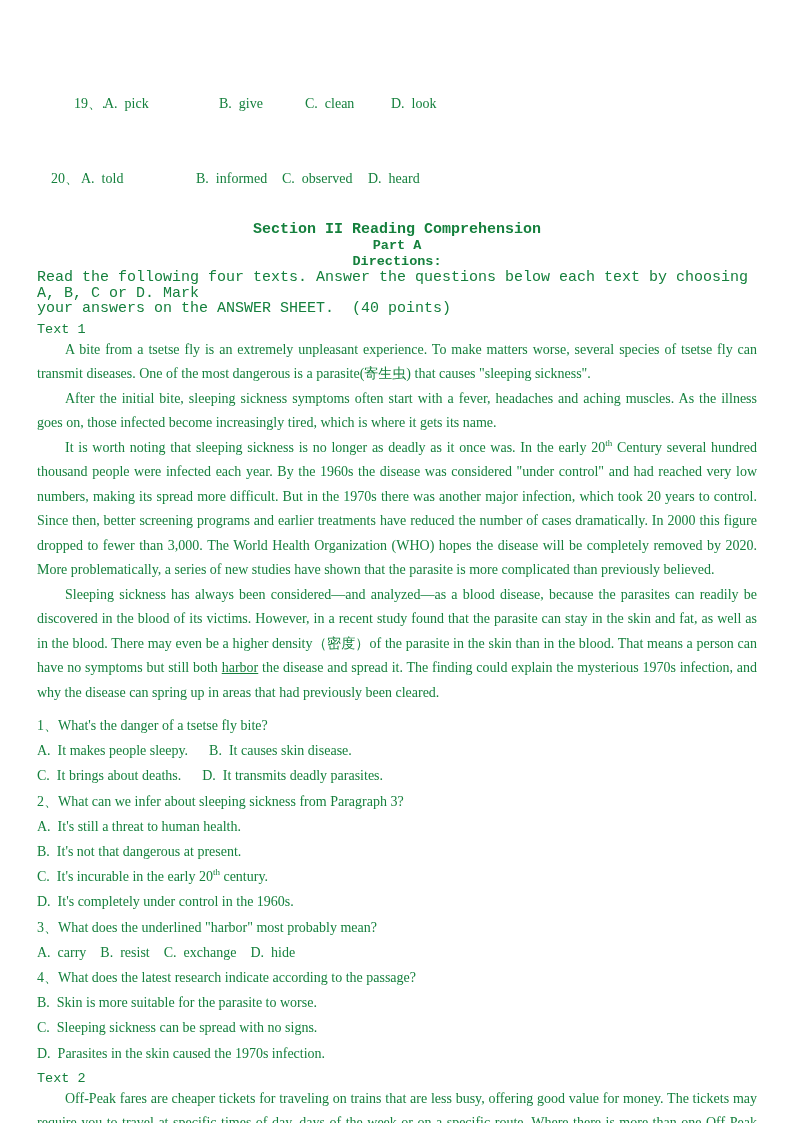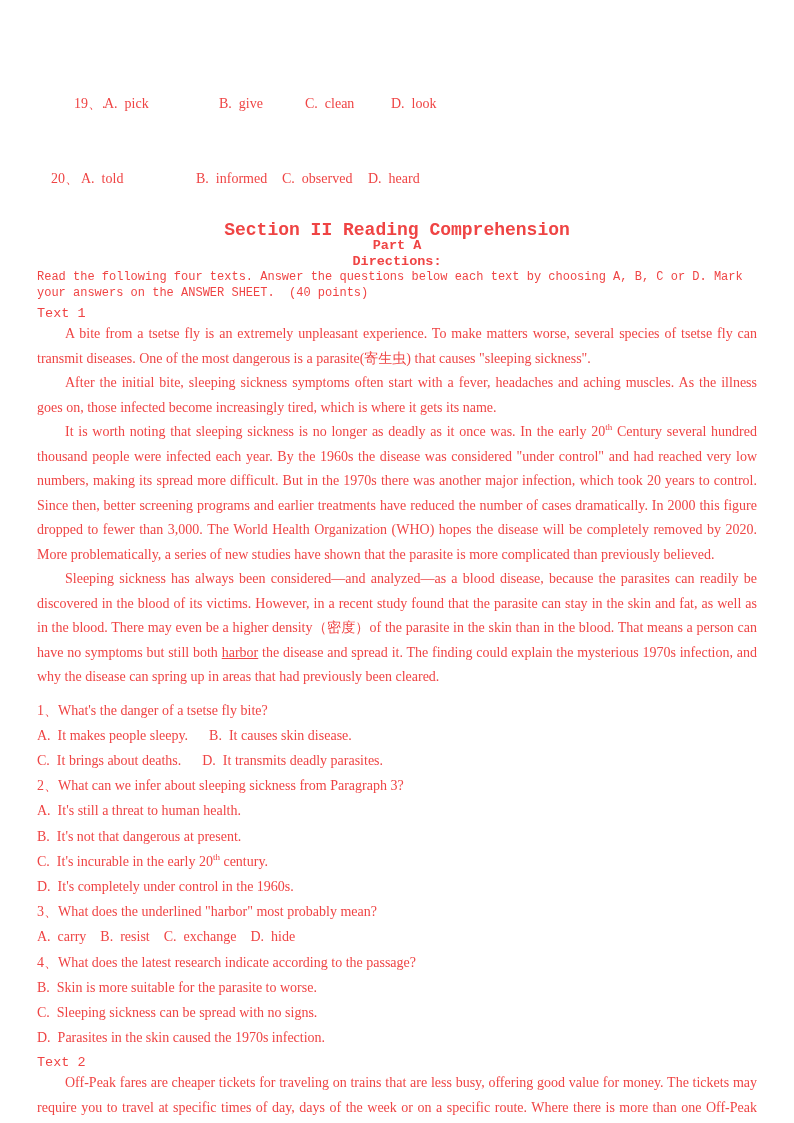--- a/index.html
+++ b/index.html
@@ -9,52 +9,52 @@
   }
   .page {
     position: relative;
     width: 794px;
     height: 1123px;
     margin: 0 auto;
     background: #ffffff;
     box-sizing: border-box;
     padding: 66px 37px 0 37px;
     font-family: "Liberation Serif", serif;
-    color: #ef4444;
+    color: #15803d;
     overflow: hidden;
   }
   
   .cloze-line {
     font-size: 14px;
     line-height: 25px;
     white-space: pre;
   }
   .cloze-line.indent { padding-left: 23px; }
   .cloze-num { display: inline-block; width: 30px; }
   .opt { display: inline-block; }
   .opt-1 { width: 115px; }
   .opt-2 { width: 86px; }
   .opt-3 { width: 86px; }
   
   .mono { font-family: "Liberation Mono", "DejaVu Sans Mono", monospace; }
   .section-title {
-    font-size: 18px;
+    font-size: 15px;
     font-weight: 700;
     text-align: center;
     line-height: 16px;
     margin-top: 6px;
   }
   .part-label, .directions-label {
     font-size: 13.5px;
     font-weight: 700;
     line-height: 16px;
     text-align: center;
   }
   .directions-text {
-    font-size: 12px;
+    font-size: 15px;
     line-height: 15.5px;
     white-space: pre-wrap;
   }
   .text-title {
     font-size: 13.5px;
     text-align: left;
     line-height: 16px;
     margin-top: 5px;
   }
   

